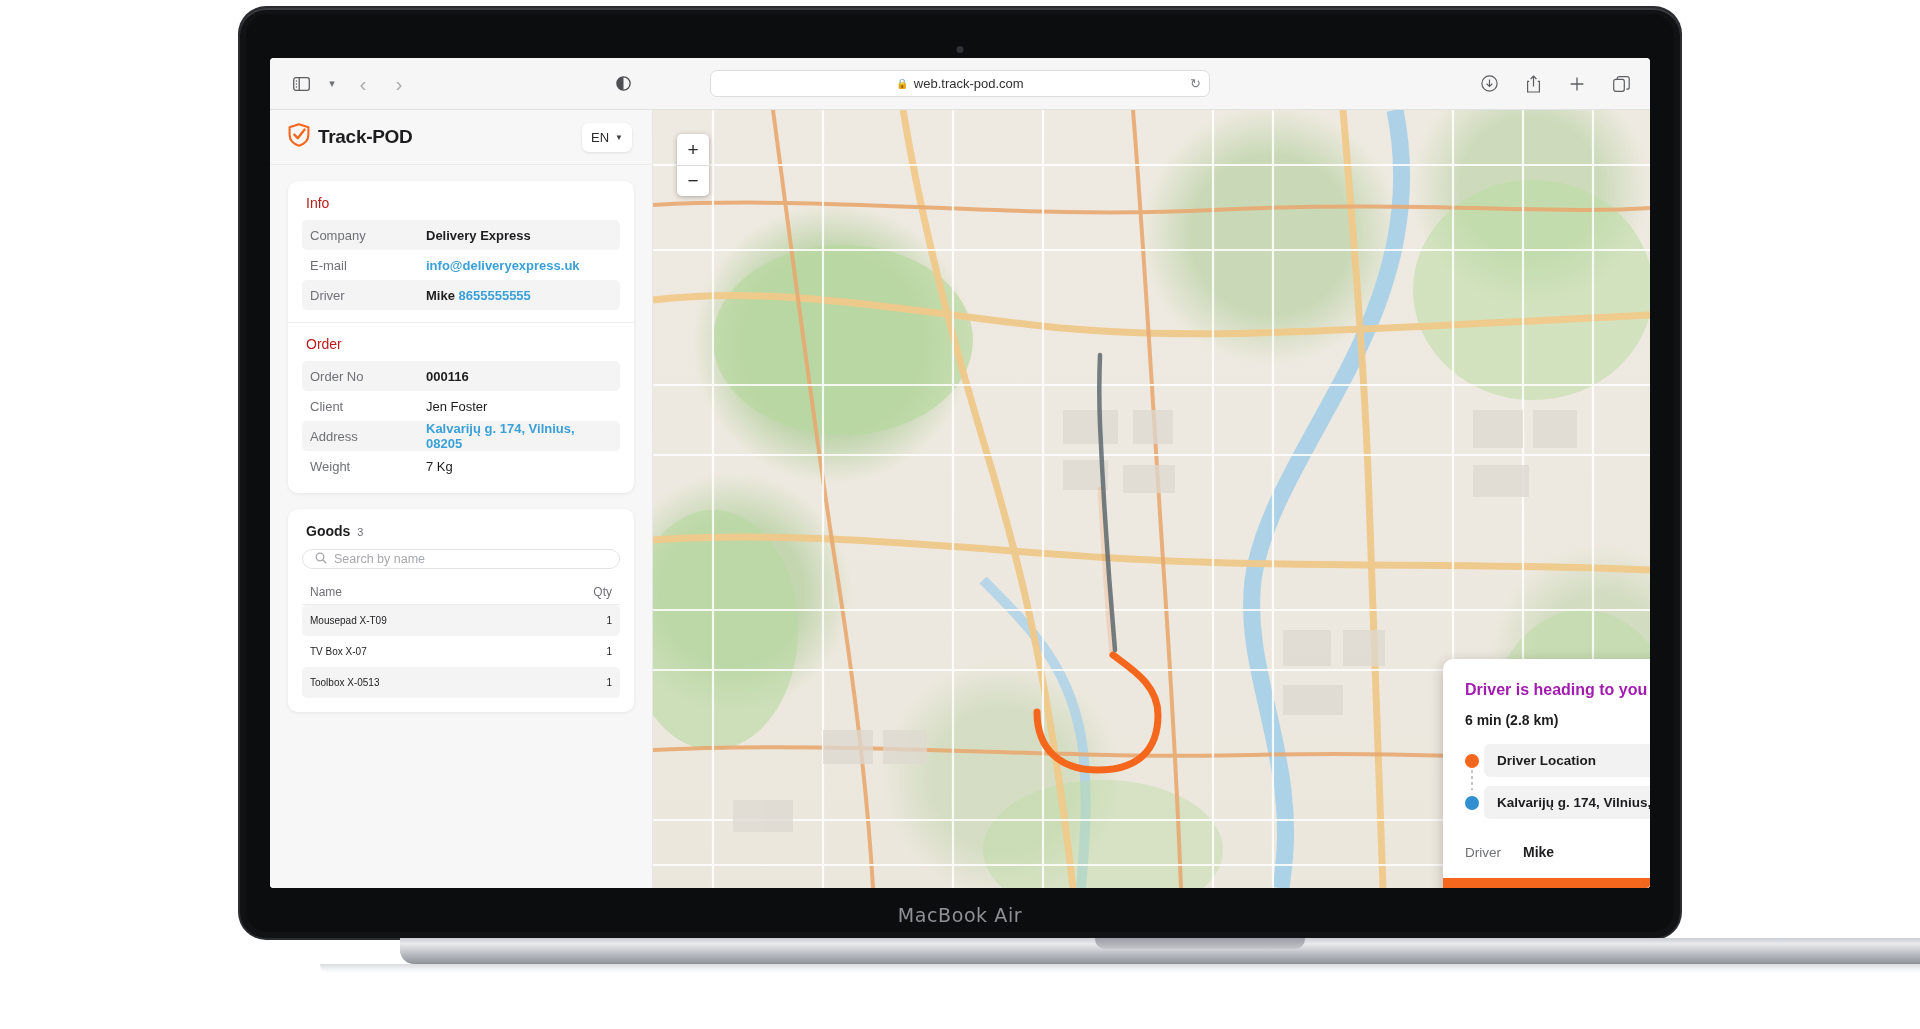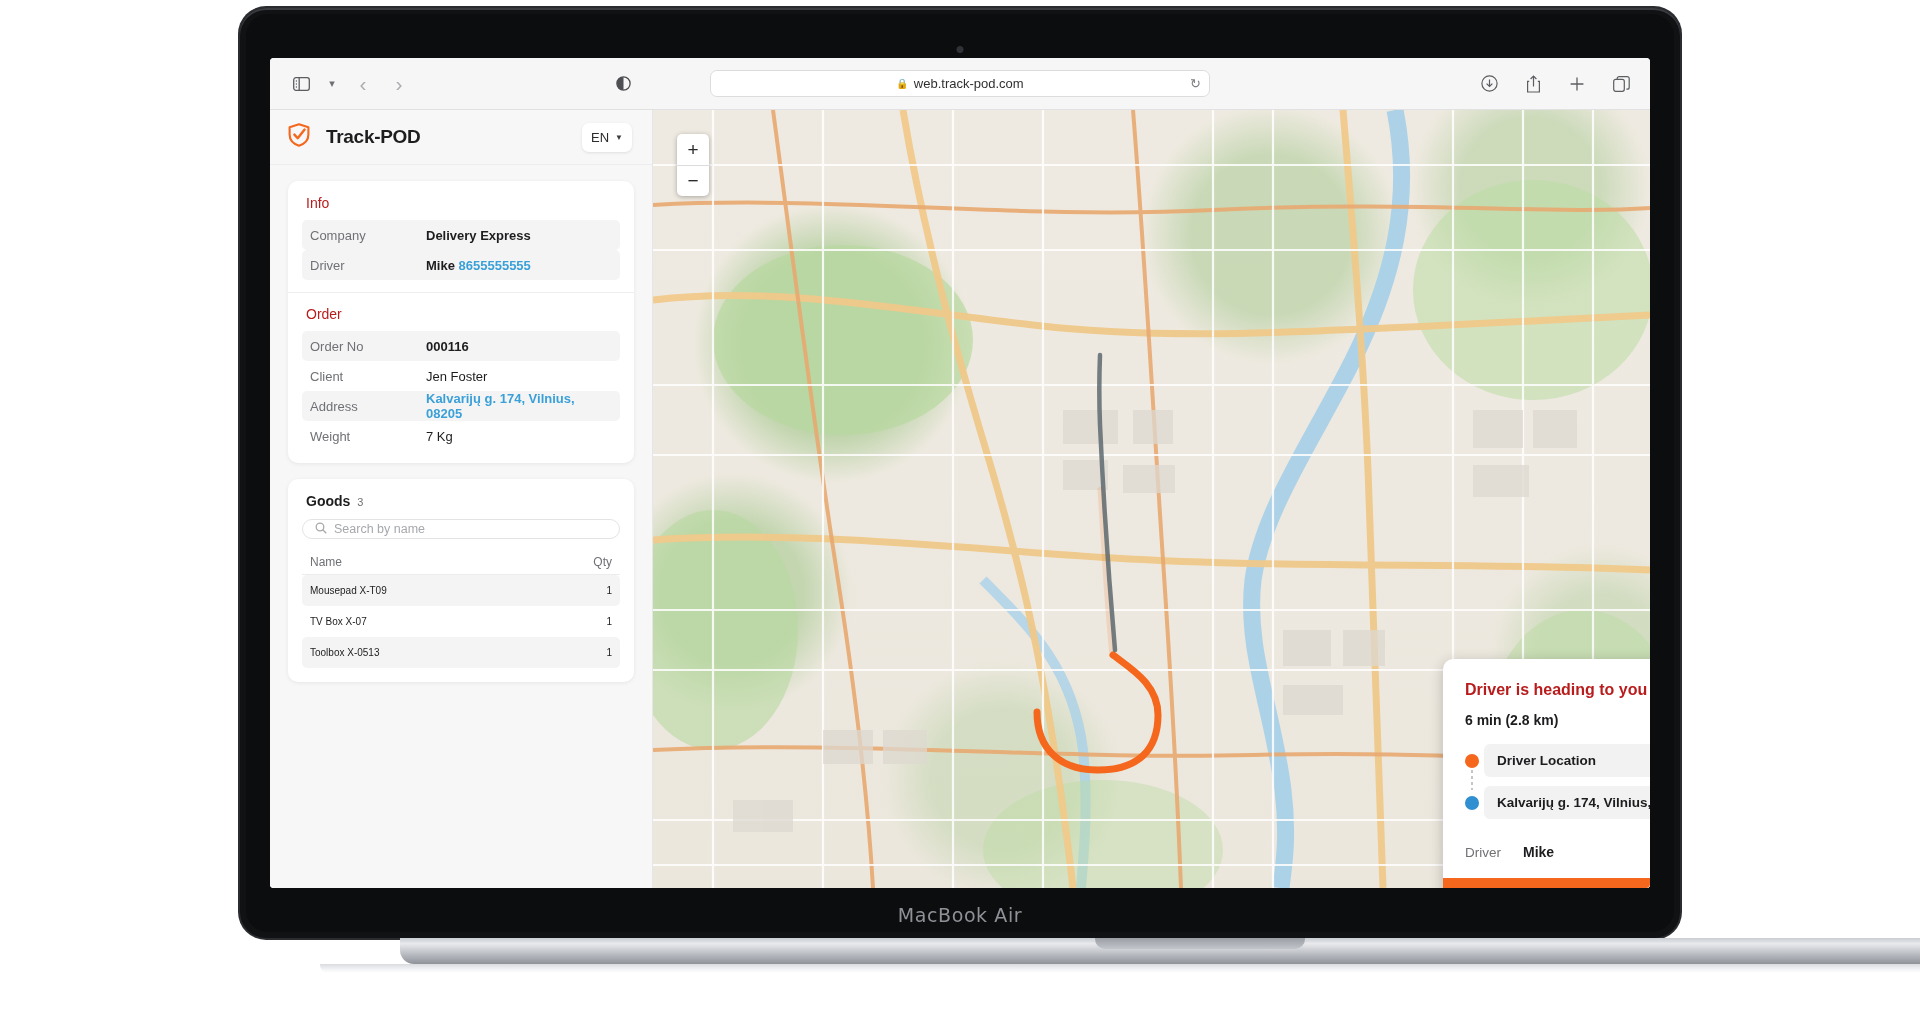--- a/index.html
+++ b/index.html
@@ -174,21 +174,21 @@
     background: #f7f7f8;
     display: flex;
     align-items: center;
     justify-content: space-between;
     padding: 0 20px 0 18px;
     border-bottom: 1px solid #ededef;
   }
   .brand {
     display: flex;
     align-items: center;
-    gap: 16px;
+    gap: 8px;
   }
   .brand-name {
     font-size: 19px;
     font-weight: bold;
     color: #1d1d1f;
     letter-spacing: -0.3px;
   }
   .lang-select {
     background: #ffffff;
     border-radius: 7px;
@@ -359,21 +359,21 @@
     width: 328px;
     background: #ffffff;
     border-radius: 10px;
     box-shadow: 0 3px 14px rgba(0,0,0,0.22);
     overflow: hidden;
     z-index: 8;
   }
   .dp-title {
     font-size: 16px;
     font-weight: bold;
-    color: #b91c1c;
+    color: #a21caf;
     padding: 22px 22px 0 22px;
   }
   .dp-eta {
     font-size: 14px;
     font-weight: bold;
     color: #1d1d1f;
     padding: 13px 22px 0 22px;
   }
   .dp-route {
     padding: 16px 22px 6px 22px;
@@ -548,20 +548,24 @@
 
             <div class="left-scroll">
 
               <div class="card">
                 <div class="card-section-title">Info</div>
                 <div class="kv-table">
                   <div class="kv-row alt">
                     <span class="kv-key">Company</span>
                     <span class="kv-val">Delivery Express</span>
                   </div>
+                  <div class="kv-row">
+                    <span class="kv-key">E-mail</span>
+                    <a class="kv-val link" style="text-decoration:none">info@deliveryexpress.uk</a>
+                  </div>
                   <div class="kv-row alt">
                     <span class="kv-key">Driver</span>
                     <span class="kv-val"><span class="muted-strong">Mike</span> <span class="phone">8655555555</span></span>
                   </div>
                 </div>
 
                 <div class="card-section-title" style="border-top:1px solid #eeeef0;padding-top:13px;">Order</div>
                 <div class="kv-table">
                   <div class="kv-row alt">
                     <span class="kv-key">Order No</span>

